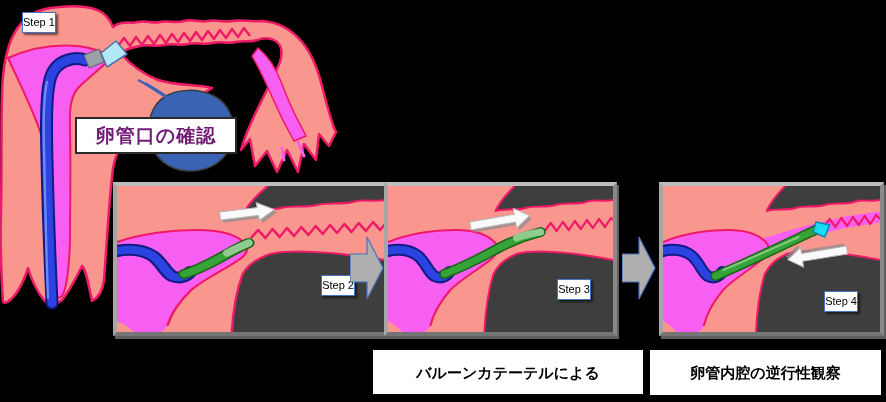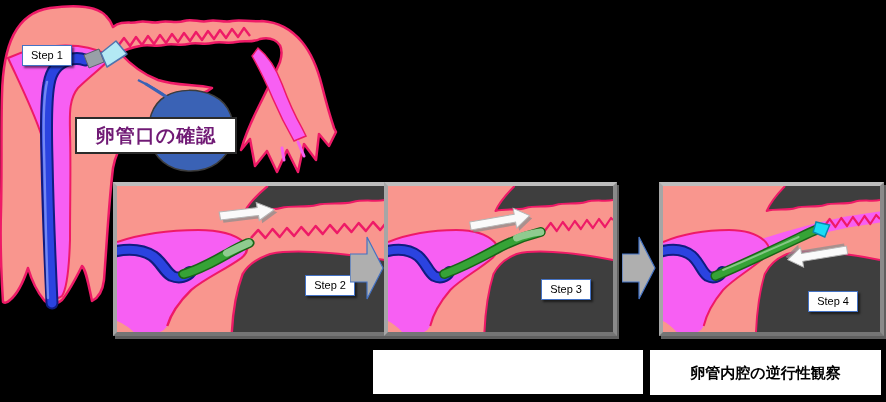--- a/index.html
+++ b/index.html
@@ -1,22 +1,22 @@
 <!DOCTYPE html>
 <html style="--figure-bg: #000000; --tissue-salmon: #F9968E; --cavity-magenta: #F75FF3; --outline-crimson: #EE1A67; --catheter-blue: #2B43E0; --catheter-blue-dark: #101C80; --catheter-green: #36A336; --catheter-green-dark: #1A6318; --balloon-light-green: #8FCB8F; --scope-tip-cyan: #19DCF5; --scope-cone-light: #B3E9F4; --ovary-blue: #3A62B5; --panel-bg: #3E3E3E; --panel-frame: #9E9E9E; --flow-arrow-gray: #AFAFAF; --label-border-blue: #4472C4; --white-arrow: #FAFAFA;"><head>
 <meta charset="utf-8">
 <style>
   html,body{margin:0;padding:0;background:#000;}
   .stage{position:relative;width:886px;height:402px;background:var(--figure-bg,#000);
          font-family:"Liberation Sans","DejaVu Sans",sans-serif;overflow:hidden;}
   .stage svg{display:block;}
   .abs{position:absolute;}
   .badge{position:absolute;background:#fff;border:1px solid var(--label-border-blue,#4472C4);
-         color:#000;font-size:11px;line-height:1;padding:4px 8px;white-space:nowrap;
-         box-shadow:2px 2px 2px rgba(0,0,0,.55);margin-top:33px;}
+         color:#000;font-size:11px;line-height:1;padding:4px 0;white-space:nowrap;
+         box-shadow:2px 2px 2px rgba(0,0,0,.55);}
   .annotation{position:absolute;left:75px;top:117px;width:158px;height:33px;background:#fff;
               border:2px solid #2b2b2b;display:flex;align-items:center;justify-content:center;
               font-size:19px;font-weight:600;color:#701a75;letter-spacing:1px;}
   .panel{position:absolute;top:182px;height:154px;border:4px solid;
          border-color:#bdbdbd #8a8a8a #757575 #a6a6a6;background:var(--panel-bg,#3E3E3E);
          box-shadow:2px 3px 0 #5f5f5f;box-sizing:border-box;}
   .panel svg{width:100%;height:100%;}
   .caption{position:absolute;background:#fff;border:2px solid #000;box-sizing:border-box;
            display:flex;flex-direction:column;align-items:center;justify-content:center;
            font-size:15px;line-height:21px;font-weight:700;color:#000;white-space:nowrap;}
@@ -166,18 +166,19 @@
   </div>
 
   <svg class="flow-arrow" style="left:350px" viewBox="0 0 34 68">
     <polygon points="0,20 17,20 17,3 33,34 17,65 17,48 0,48" style="fill:var(--flow-arrow-gray,#AFAFAF);stroke:var(--label-border-blue,#4472C4);stroke-width:1.2"></polygon>
   </svg>
   <svg class="flow-arrow" style="left:622px" viewBox="0 0 34 68">
     <polygon points="0,20 17,20 17,3 33,34 17,65 17,48 0,48" style="fill:var(--flow-arrow-gray,#AFAFAF);stroke:var(--label-border-blue,#4472C4);stroke-width:1.2"></polygon>
   </svg>
 
   <div class="caption" style="left:371px;top:348px;width:274px;height:48px">
+    <span>バルーンカテーテルによる</span>
   </div>
   <div class="caption" style="left:648px;top:348px;width:235px;height:49px">
     <span>卵管内腔の逆行性観察</span>
   </div>
 
 </div>
 
 </body></html>

